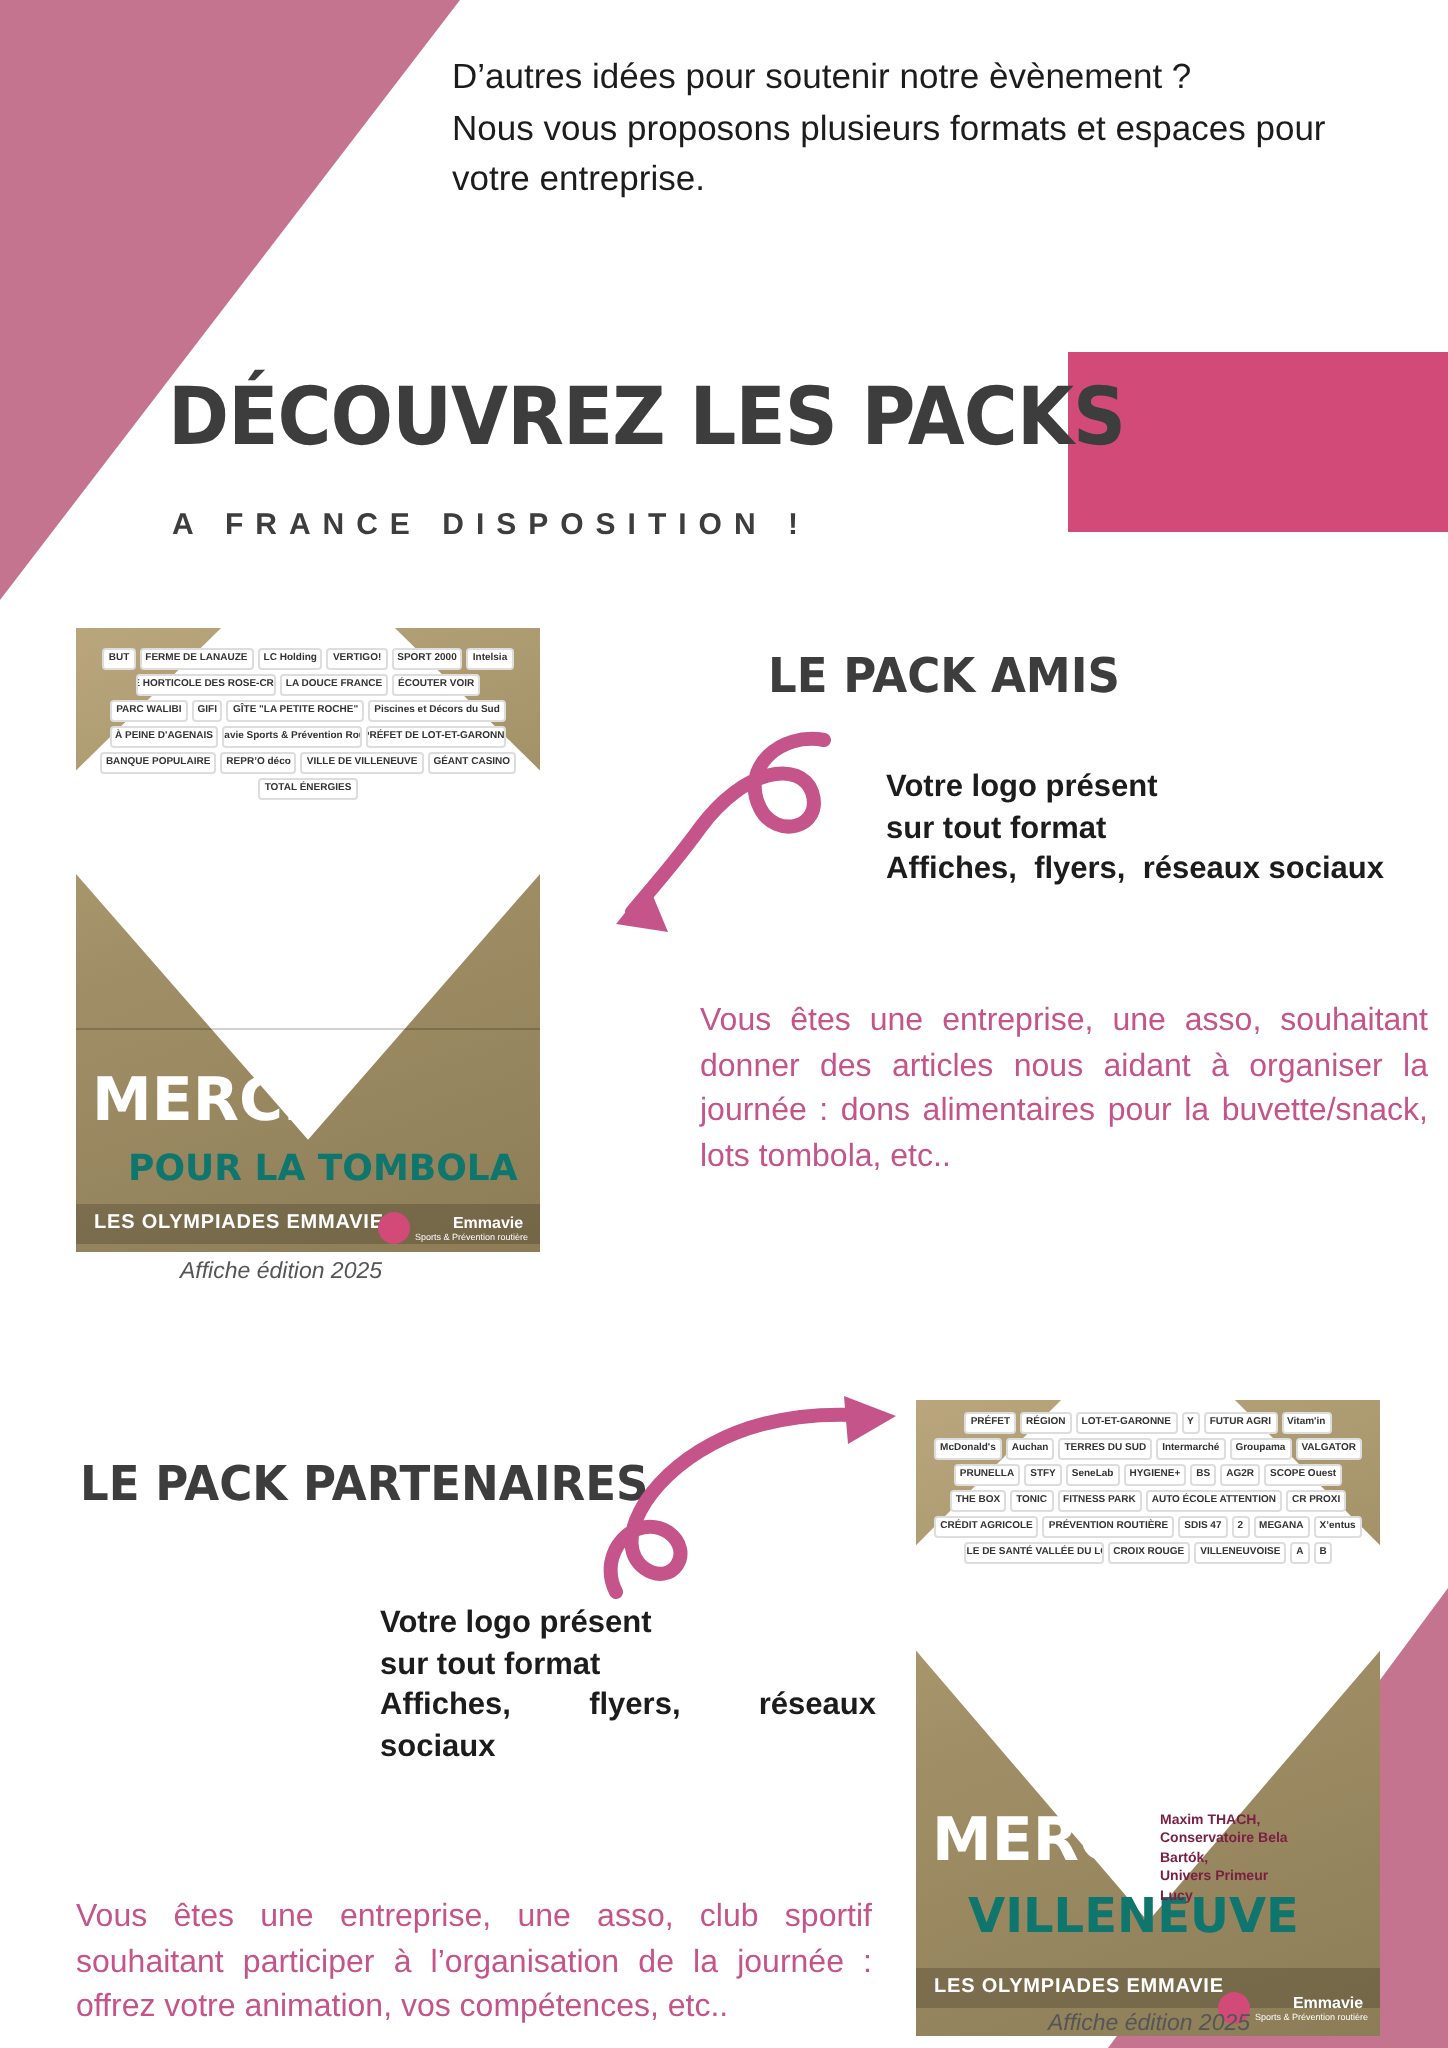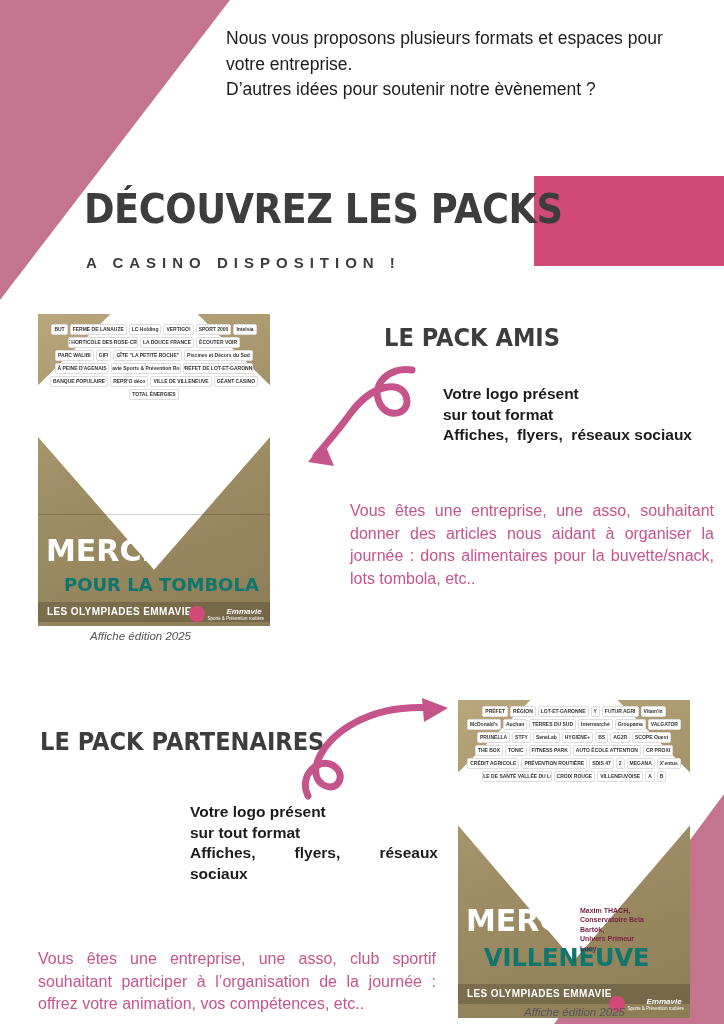--- a/index.html
+++ b/index.html
@@ -202,43 +202,42 @@
   .emmavie-logo {
     position: absolute;
     display: flex;
     align-items: center;
     gap: 2px;
   }
   .emmavie-logo .name {
     font-size: 8px;
     font-weight: bold;
     color: #ffffff;
-    font-style: italic;
     padding-left: 19px;
   }
   .emmavie-logo .tag {
     font-size: 4.5px;
     color: #ffffff;
     line-height: 1.15;
   }
 </style>
 </head>
 <body>
 
 <div class="corner-top-left"></div>
 <div class="corner-bottom-right"></div>
 <div class="pink-block"></div>
 
 <div class="intro">
+  <div>D’autres idées pour soutenir notre èvènement ?</div>
   <div>Nous vous proposons plusieurs formats et espaces pour votre entreprise.</div>
-  <div>D’autres idées pour soutenir notre èvènement ?</div>
 </div>
 
 <div class="headline">DÉCOUVREZ LES PACKS</div>
-<div class="subheadline">A CASINO DISPOSITION !</div>
+<div class="subheadline">A FRANCE DISPOSITION !</div>
 
 <div class="poster" id="poster-amis" style="top:314px; left:38px; width:232px; height:312px;">
   <div class="bg-gold"></div>
   <div class="white-diamond"></div>
   <div class="logo-grid" id="amis-logos" style="top:10px; left:10px; width:212px; height:190px;">
       <div class="logo-chip">BUT</div>
       <div class="logo-chip">FERME DE LANAUZE</div>
       <div class="logo-chip">LC Holding</div>
       <div class="logo-chip">VERTIGO!</div>
       <div class="logo-chip">SPORT 2000</div>

